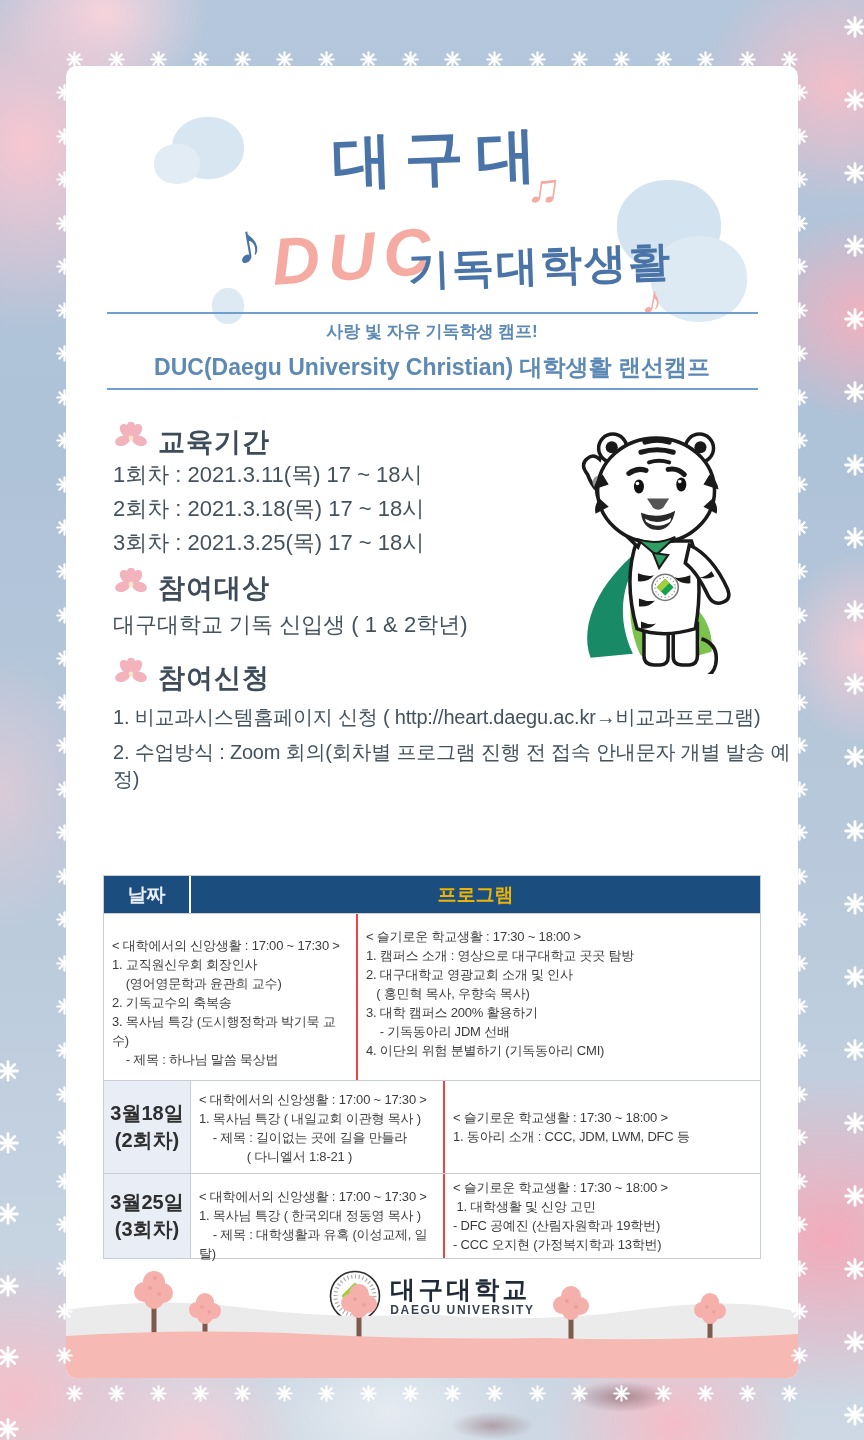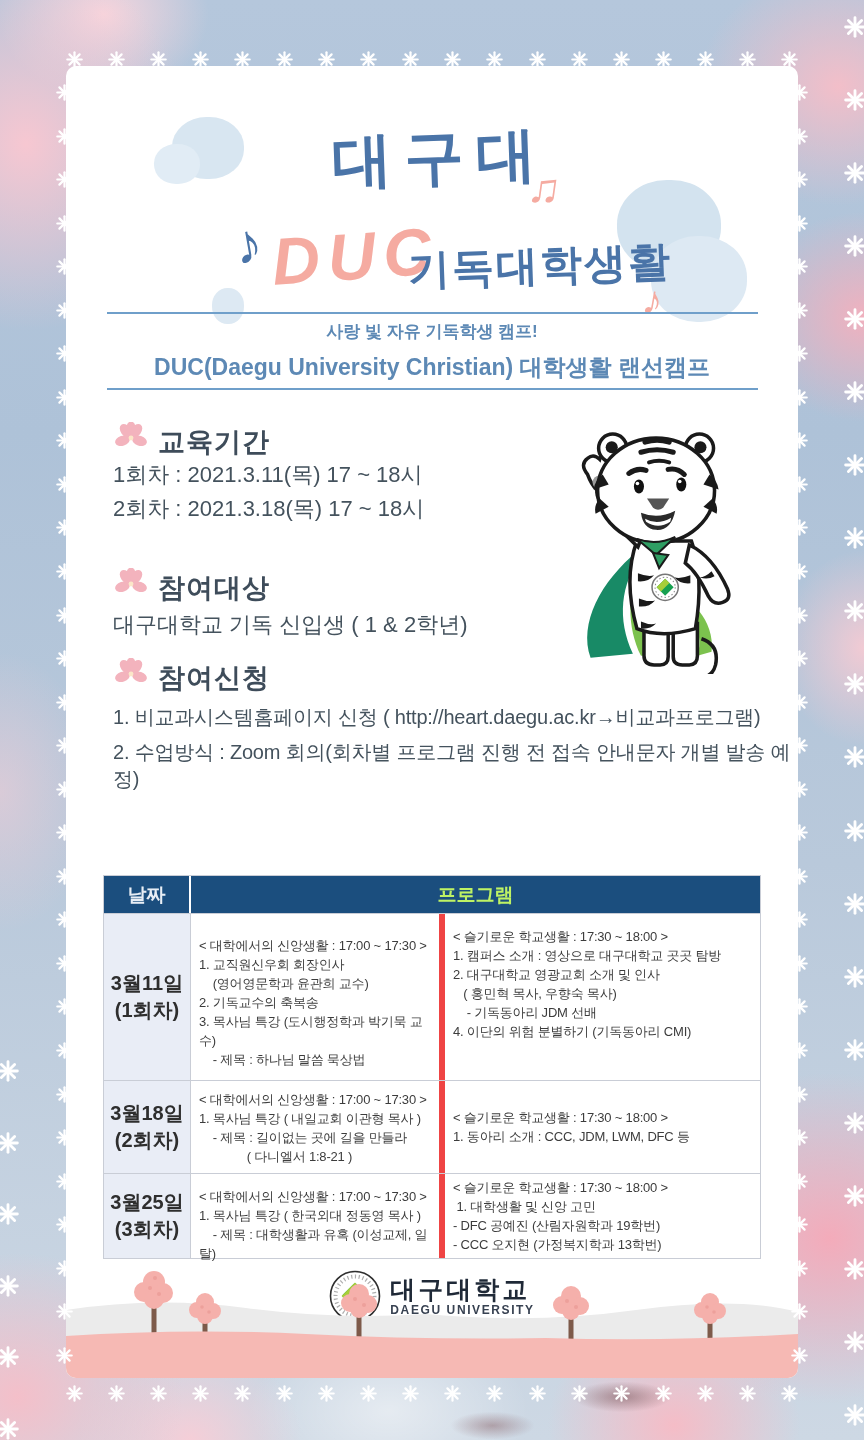--- a/index.html
+++ b/index.html
@@ -73,27 +73,27 @@
 
   .mascot{position:absolute;left:474px;top:356px;width:212px;height:252px;}
 
   
   .pill{position:absolute;left:50%;transform:translateX(-50%);top:752px;width:386px;height:44px;border-radius:22px;
         background:#6f94bb;color:#ffffff;font-size:27px;font-weight:700;letter-spacing:3px;
         display:flex;align-items:center;justify-content:center;}
   .table{position:absolute;left:37px;top:809px;width:658px;border:1px solid #c9cdd6;box-sizing:border-box;background:#fff;}
   .t-head{display:flex;height:37px;background:#1b4e7e;}
   .th-date{width:87px;display:flex;align-items:center;justify-content:center;color:#e8eef5;font-size:19px;font-weight:700;border-right:2px solid #ffffff;box-sizing:border-box;}
-  .th-prog{flex:1;display:flex;align-items:center;justify-content:center;color:#bef264;font-size:19px;font-weight:700;}
+  .th-prog{flex:1;display:flex;align-items:center;justify-content:center;color:#eab308;font-size:19px;font-weight:700;}
   .t-row{display:flex;border-top:1px solid #c9cdd6;}
   .r0{height:166px;} .r1{height:92px;} .r2{height:84px;}
   .c-date{width:87px;background:#e9edf6;border-right:1px solid #c9cdd6;box-sizing:border-box;
           display:flex;flex-direction:column;align-items:center;justify-content:center;
           font-size:20px;font-weight:700;color:#2e2e2e;line-height:27px;}
-  .c-left{width:254px;border-right:6px solid #ef4444;box-sizing:border-box;padding:0 4px 0 8px;}
+  .c-left{width:254px;border-right:2px solid #ef4444;box-sizing:border-box;padding:0 4px 0 8px;}
   .c-right{flex:1;box-sizing:border-box;padding:0 2px 0 8px;display:flex;flex-direction:column;}
   .r0 .c-left{padding-top:22px;} .r0 .c-right{padding-top:13px;}
   .r1 .c-left{padding-top:9px;}  .r1 .c-right{justify-content:center;}
   .r2 .c-left{padding-top:13px;} .r2 .c-right{padding-top:4px;}
   .ln{font-size:13px;line-height:19px;color:#3c3c3c;letter-spacing:-0.2px;white-space:pre-wrap;}
 
   
   .logo{position:absolute;left:0;width:732px;top:1204px;display:flex;align-items:center;justify-content:center;gap:9px;}
   .seal{width:52px;height:52px;}
   .logo-txt{display:flex;flex-direction:column;}
@@ -131,20 +131,21 @@
           <ellipse cx="16" cy="25" rx="5" ry="7.5" transform="rotate(72 16 16)"></ellipse>
           <ellipse cx="16" cy="25" rx="5" ry="7.5" transform="rotate(144 16 16)"></ellipse>
           <ellipse cx="16" cy="25" rx="5" ry="7.5" transform="rotate(216 16 16)"></ellipse>
           <ellipse cx="16" cy="25" rx="5" ry="7.5" transform="rotate(288 16 16)"></ellipse>
         </g>
       <circle cx="16" cy="16" r="2.4" fill="#fdeazc" style="fill:#fbe6c8"></circle>
     </svg>
     <div class="sec-title t1">교육기간</div>
     <div class="sec-item i1a">1회차 : 2021.3.11(목) 17 ~ 18시</div>
     <div class="sec-item i1b">2회차 : 2021.3.18(목) 17 ~ 18시</div>
+    <div class="sec-item i1c">3회차 : 2021.3.25(목) 17 ~ 18시</div>
 
     <svg class="flower f2" viewBox="0 0 32 32">
       <g fill="#f3b3bd">
           <ellipse cx="16" cy="7" rx="5" ry="7.5"></ellipse>
           <ellipse cx="16" cy="25" rx="5" ry="7.5" transform="rotate(72 16 16)"></ellipse>
           <ellipse cx="16" cy="25" rx="5" ry="7.5" transform="rotate(144 16 16)"></ellipse>
           <ellipse cx="16" cy="25" rx="5" ry="7.5" transform="rotate(216 16 16)"></ellipse>
           <ellipse cx="16" cy="25" rx="5" ry="7.5" transform="rotate(288 16 16)"></ellipse>
         </g>
       <circle cx="16" cy="16" r="2.4" style="fill:#fbe6c8"></circle>
@@ -216,37 +217,34 @@
     </svg>
 
 
     <div class="table">
       <div class="t-head">
         <div class="th-date">날짜</div>
         <div class="th-prog">프로그램</div>
       </div>
 
       <div class="t-row r0">
-        <div class="c-date">
-          <div>3월11일</div>
-          <div>(1회차)</div>
-        </div>
         <div class="c-left">
           <div class="ln">&lt; 대학에서의 신앙생활 : 17:00 ~ 17:30 &gt;</div>
           <div class="ln">1. 교직원신우회 회장인사</div>
           <div class="ln">    (영어영문학과 윤관희 교수)</div>
           <div class="ln">2. 기독교수의 축복송</div>
           <div class="ln">3. 목사님 특강 (도시행정학과 박기묵 교수)</div>
           <div class="ln">    - 제목 : 하나님 말씀 묵상법</div>
         </div>
         <div class="c-right">
           <div class="ln">&lt; 슬기로운 학교생활 : 17:30 ~ 18:00 &gt;</div>
           <div class="ln">1. 캠퍼스 소개 : 영상으로 대구대학교 곳곳 탐방</div>
           <div class="ln">2. 대구대학교 영광교회 소개 및 인사</div>
           <div class="ln">   ( 홍민혁 목사, 우향숙 목사)</div>
+          <div class="ln">3. 대학 캠퍼스 200% 활용하기</div>
           <div class="ln">    - 기독동아리 JDM 선배</div>
           <div class="ln">4. 이단의 위험 분별하기 (기독동아리 CMI)</div>
         </div>
       </div>
 
       <div class="t-row r1">
         <div class="c-date">
           <div>3월18일</div>
           <div>(2회차)</div>
         </div>

